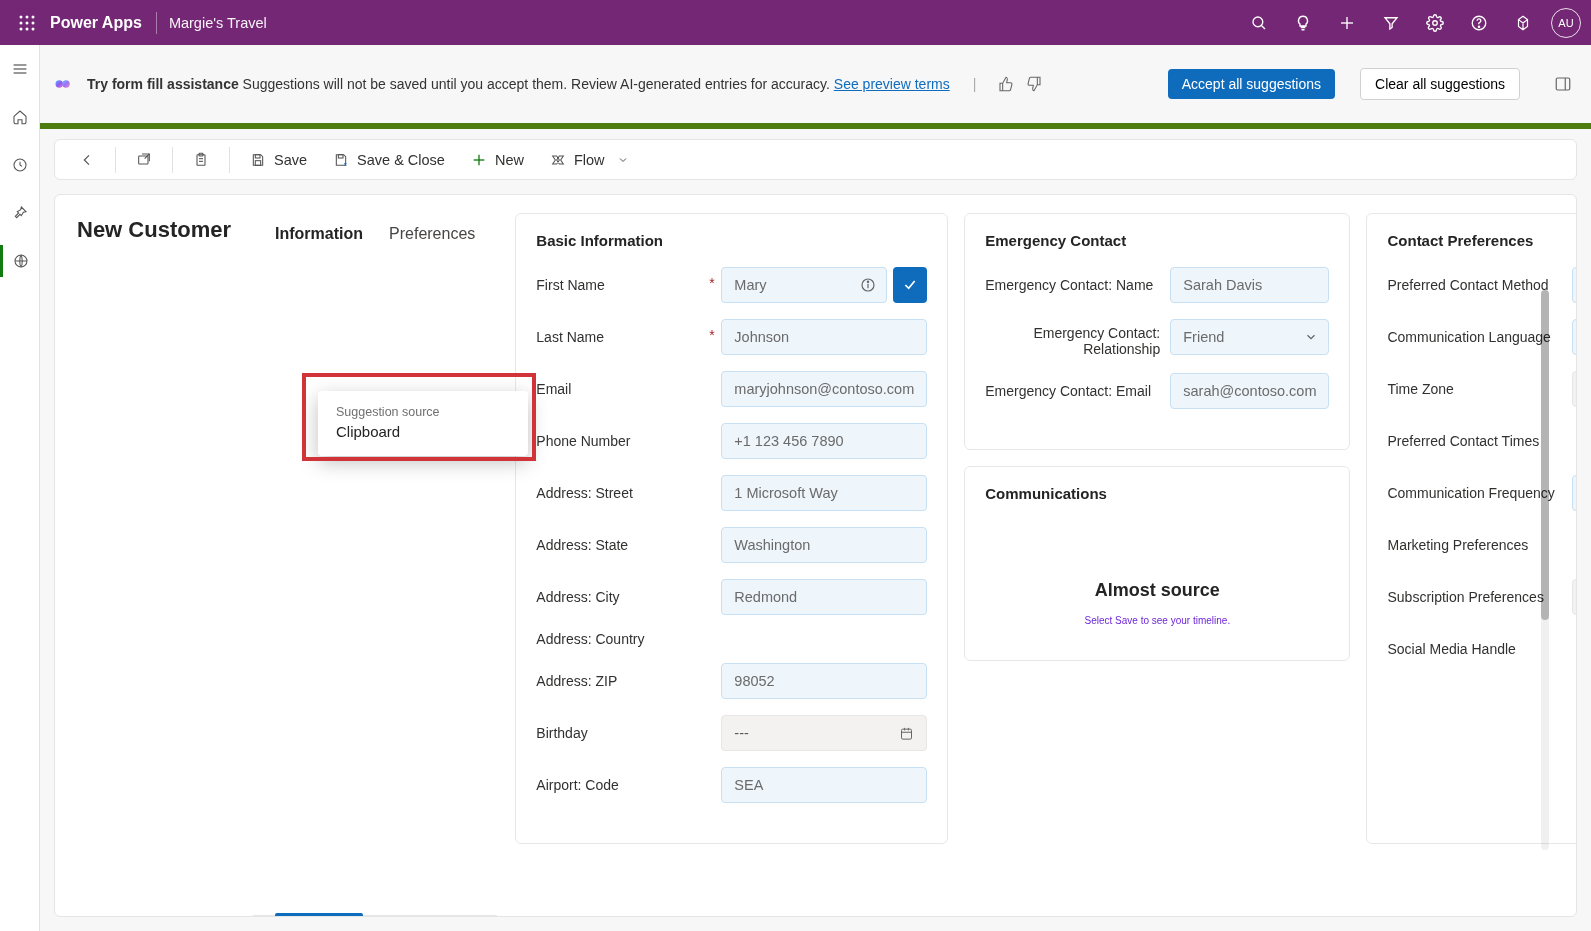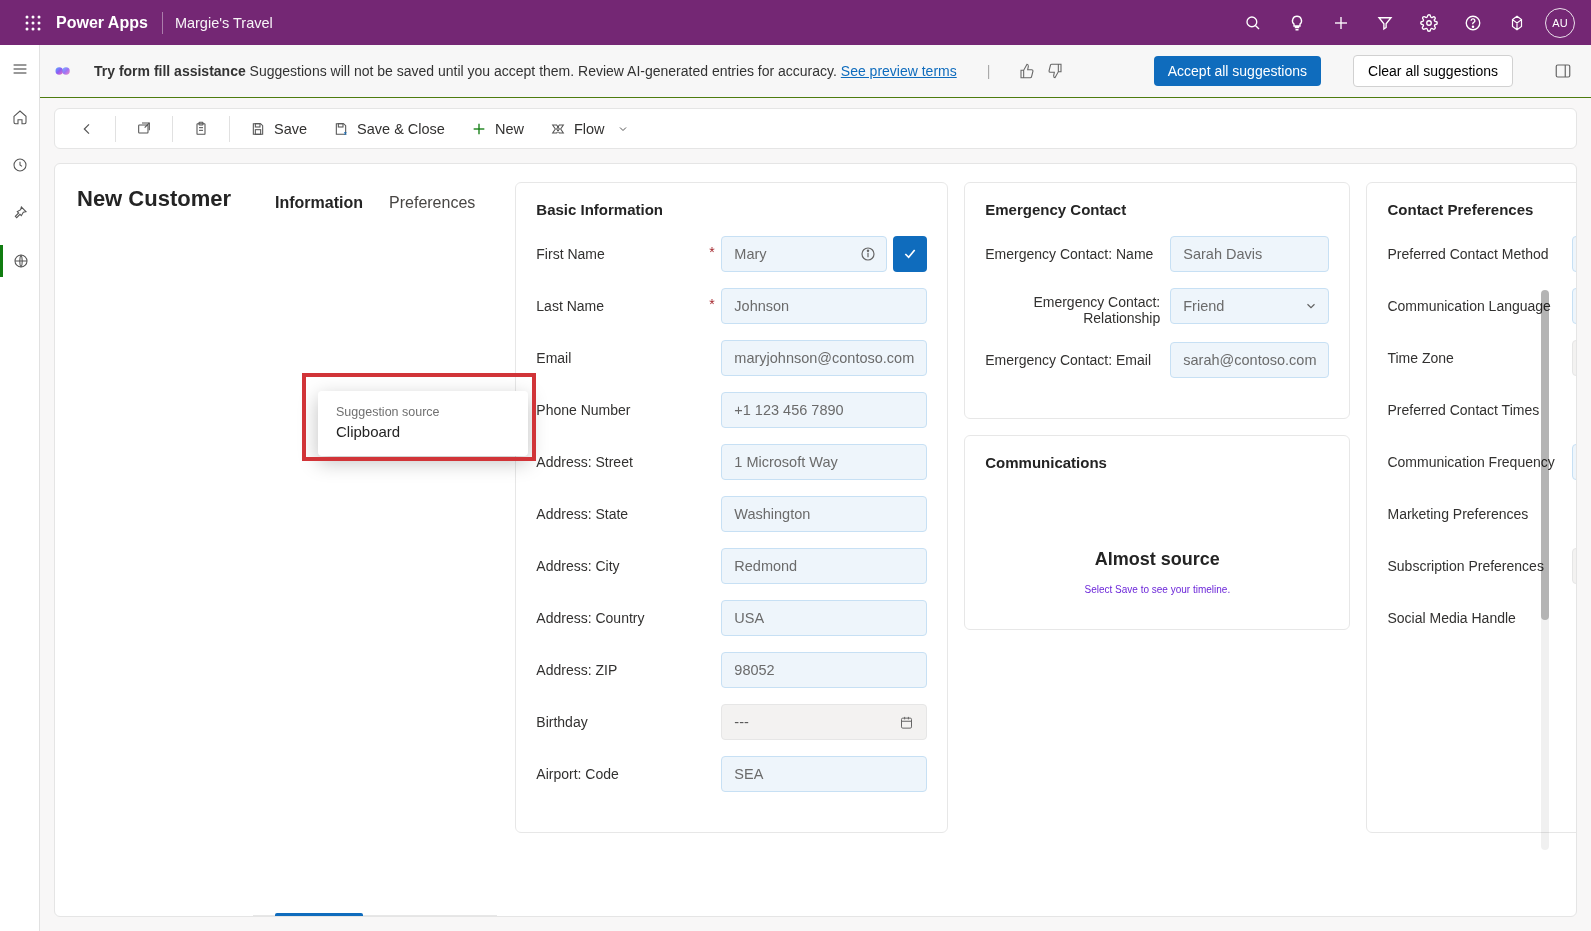--- a/index.html
+++ b/index.html
@@ -11,21 +11,21 @@
   position: relative;
 }
 
 
 .top-bar {
   height: 45px;
   background: #742774;
   display: flex;
   align-items: center;
   color: #fff;
-  padding: 0 16px;
+  padding: 0 10px;
 }
 .top-bar .waffle {
   width: 34px;
   display: flex;
   align-items: center;
   justify-content: center;
   cursor: pointer;
 }
 .top-bar .app-name {
   font-size: 16px;
@@ -85,24 +85,24 @@
   top:45px; left:40px; right:0; bottom:0;
   display:flex;
   flex-direction:column;
   background:#f8f7f7;
 }
 
 
 .banner {
   display:flex;
   align-items:center;
-  padding:10px 14px;
+  padding:23px 14px;
   background:#f7f7f7;
-  border-bottom:1px solid #4d7c0f;
-  gap:22px;
+  border-bottom:6px solid #4d7c0f;
+  gap:15px;
   font-size:14px;
   color:#333;
 }
 .banner .copilot-dot {
   width:18px; height:18px;
 }
 .banner strong { font-weight:600; }
 .banner a { color:#0f6cbd; text-decoration:underline; cursor:pointer;}
 .banner .sep { color:#aaa; margin:0 2px 0 8px;}
 .banner .feedback { display:flex; gap:6px; margin-left:2px;}
@@ -539,23 +539,20 @@
               <span>Address: City</span>
             </div>
           <div class="finput">
               <span>Redmond</span>
             </div>
         </div>
         <div class="frow">
           <div class="flabel">
               <span>Address: Country</span>
             </div>
-          <div class="finput">
-              <span>USA</span>
-            </div>
         </div>
         <div class="frow">
           <div class="flabel">
               <span>Address: ZIP</span>
             </div>
           <div class="finput">
               <span>98052</span>
             </div>
         </div>
         <div class="frow">

